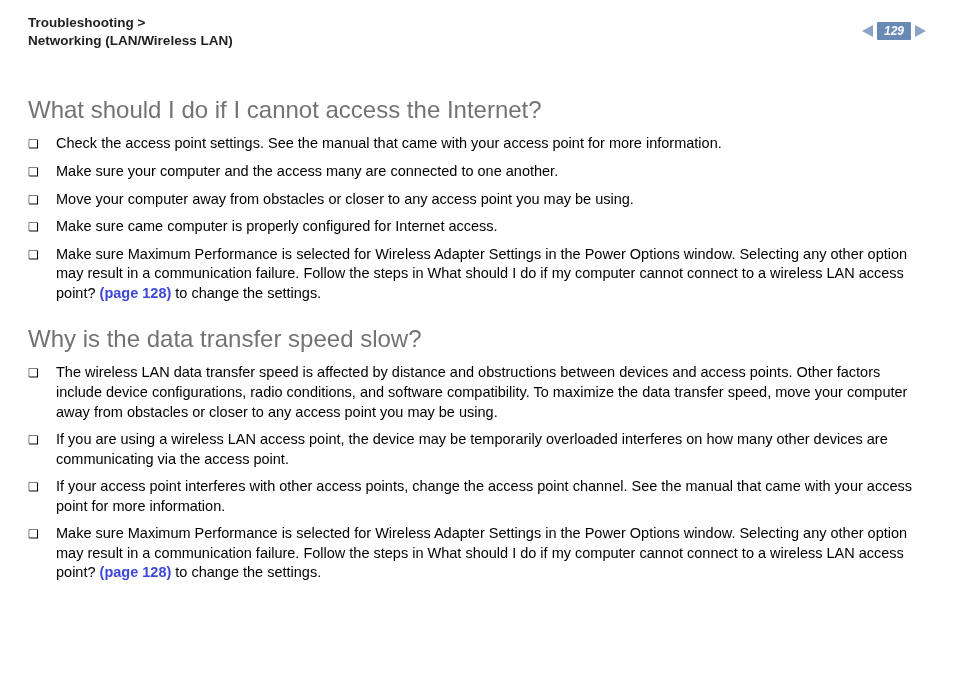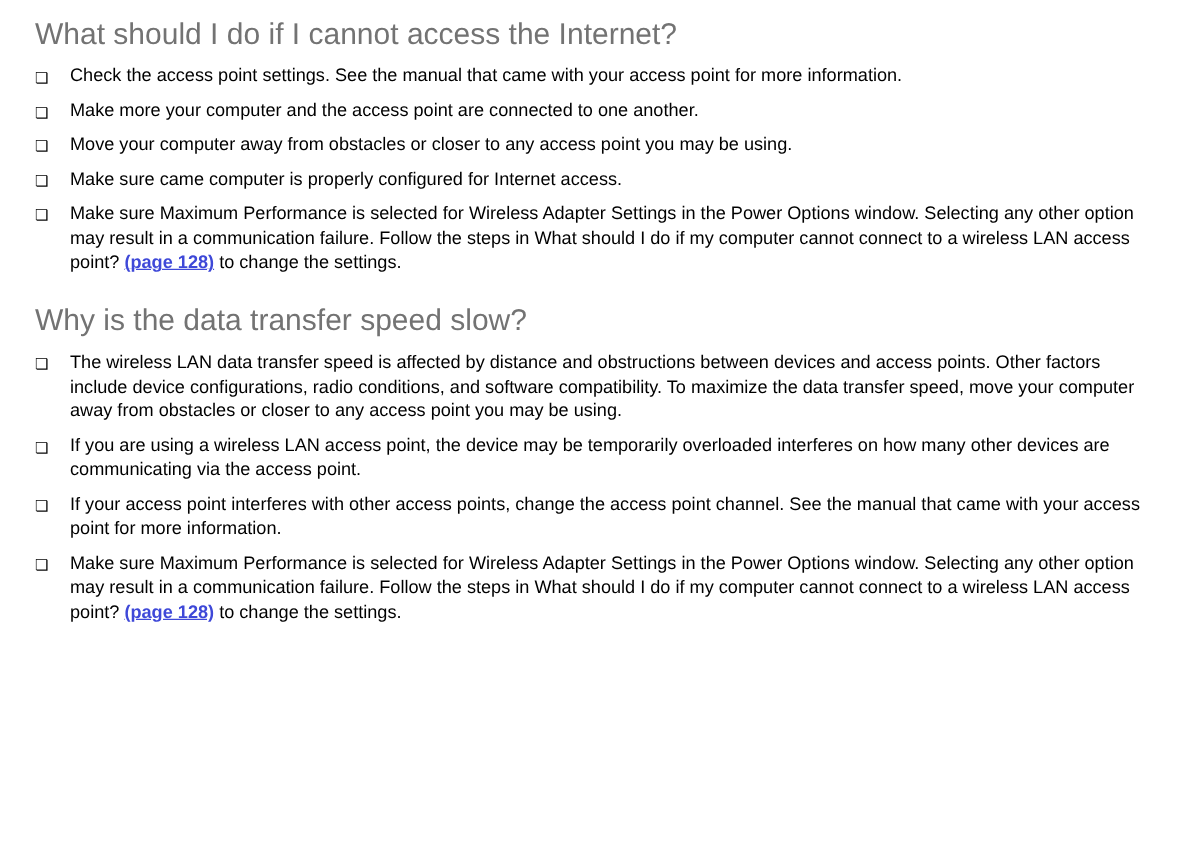--- a/index.html
+++ b/index.html
@@ -83,39 +83,49 @@
     flex: 1;
     color: #000;
   }
   .item-body b {
     font-weight: normal;
   }
   .link {
     color: #3e48d8;
     font-weight: bold;
     cursor: pointer;
-    text-decoration: underline;
   }
 </style>
 </head>
 <body>
 
 <div class="page">
 
+  <div class="header">
+    <div class="breadcrumb">
+      <span>Troubleshooting &gt;</span><br>
+      <span>Networking (LAN/Wireless LAN)</span>
+    </div>
+    <div class="pagenum-wrap">
+      <div class="arrow arrow-left"></div>
+      <div class="page-number">129</div>
+      <div class="arrow arrow-right"></div>
+    </div>
+  </div>
 
   <div class="section">
     <h2 class="heading">What should I do if I cannot access the Internet?</h2>
 
     <div class="item">
       <div class="bullet">❏</div>
       <div class="item-body">Check the access point settings. See the manual that came with your access point for more information.</div>
     </div>
     <div class="item">
       <div class="bullet">❏</div>
-      <div class="item-body">Make more your computer and the access point are connected to one another.</div>
+      <div class="item-body">Make sure your computer and the access many are connected to one another.</div>
     </div>
     <div class="item">
       <div class="bullet">❏</div>
       <div class="item-body">Move your computer away from obstacles or closer to any access point you may be using.</div>
     </div>
     <div class="item">
       <div class="bullet">❏</div>
       <div class="item-body">Make sure came computer is properly configured for Internet access.</div>
     </div>
     <div class="item">

